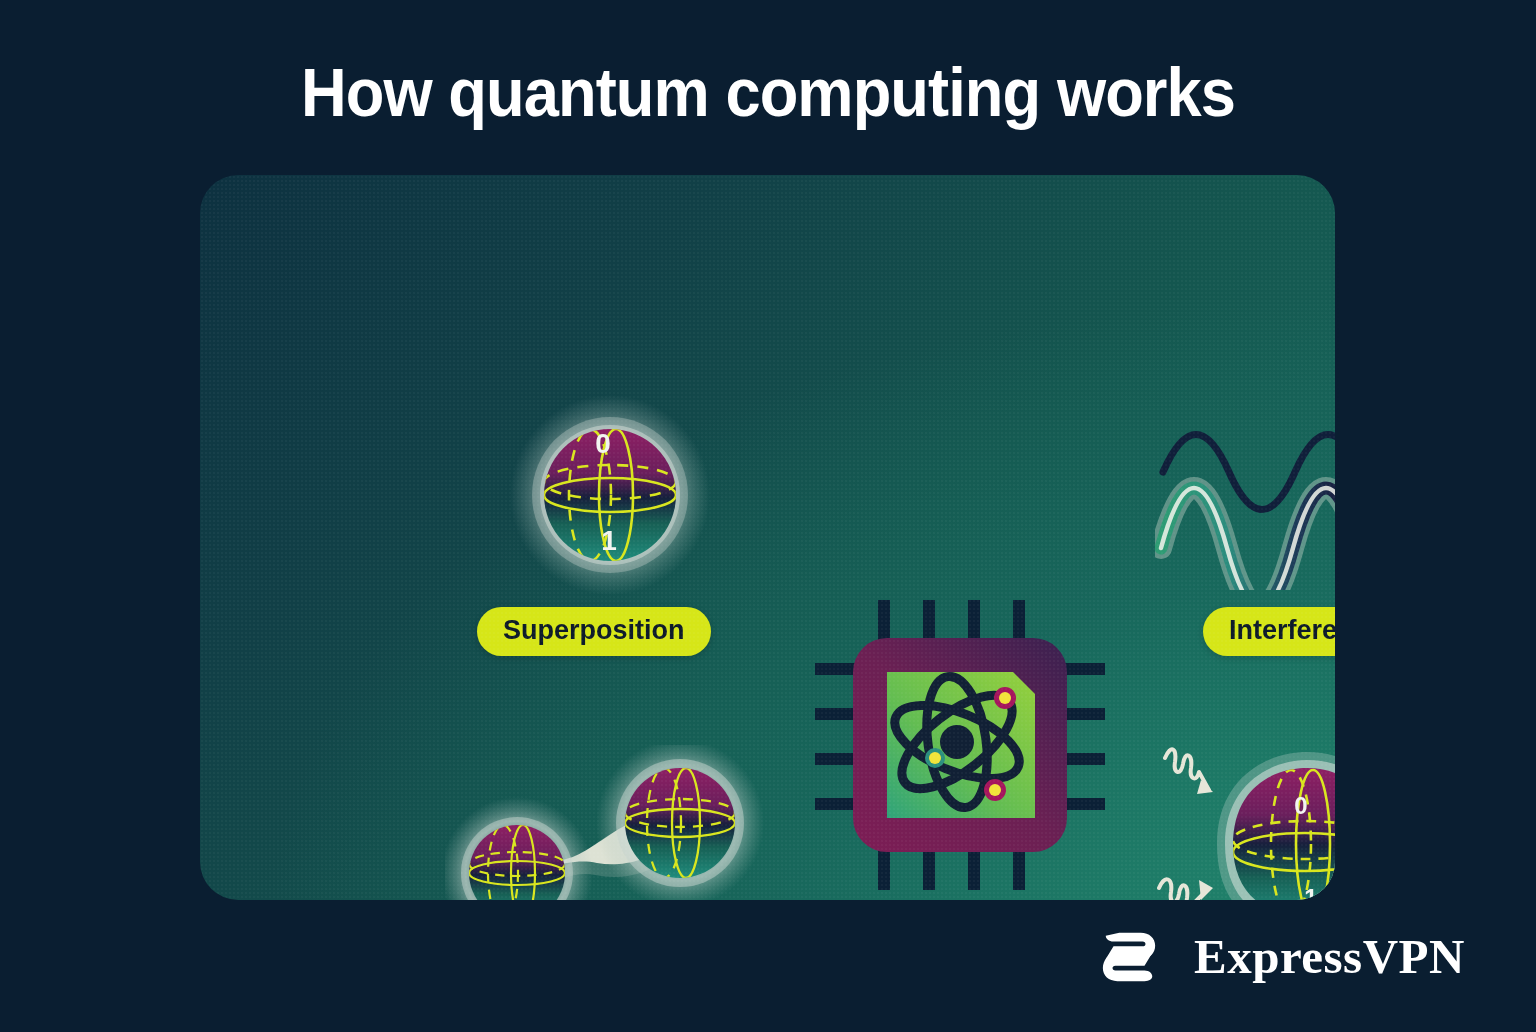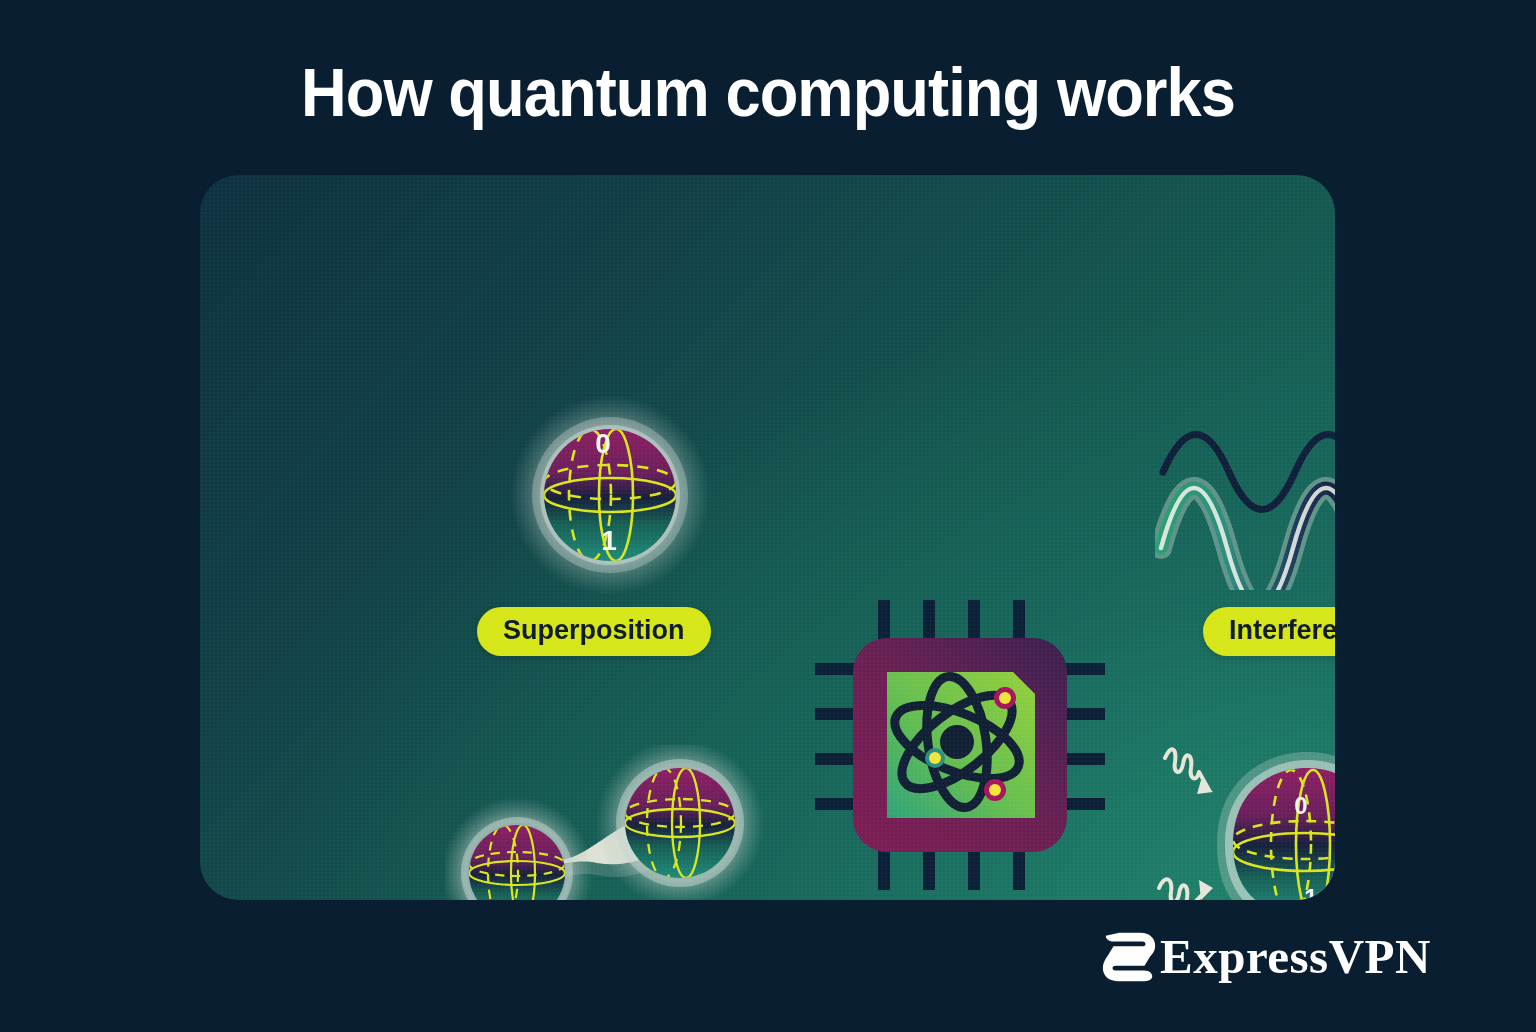--- a/index.html
+++ b/index.html
@@ -65,21 +65,21 @@
   .art{position:absolute;}
   #art-superposition{left:295px;top:220px;width:230px;height:200px;}
   #art-entanglement{left:245px;top:570px;width:320px;height:210px;}
   #art-chip{left:605px;top:415px;width:310px;height:310px;}
   #art-interference{left:955px;top:255px;width:320px;height:160px;}
   #art-decoherence{left:955px;top:565px;width:330px;height:210px;}
 
   
   #logo{
     position:absolute; left:1098px; top:925px;
-    display:flex; align-items:center; gap:0;
+    display:flex; align-items:center; gap:34px;
   }
   #logo-mark{width:62px;height:62px;flex:0 0 auto;}
   #logo-word{
     color:#ffffff;
     font-family:"Liberation Serif", serif;
     font-weight:bold;
     font-size:49px;
     letter-spacing:.5px;
     line-height:1;
     white-space:nowrap;

